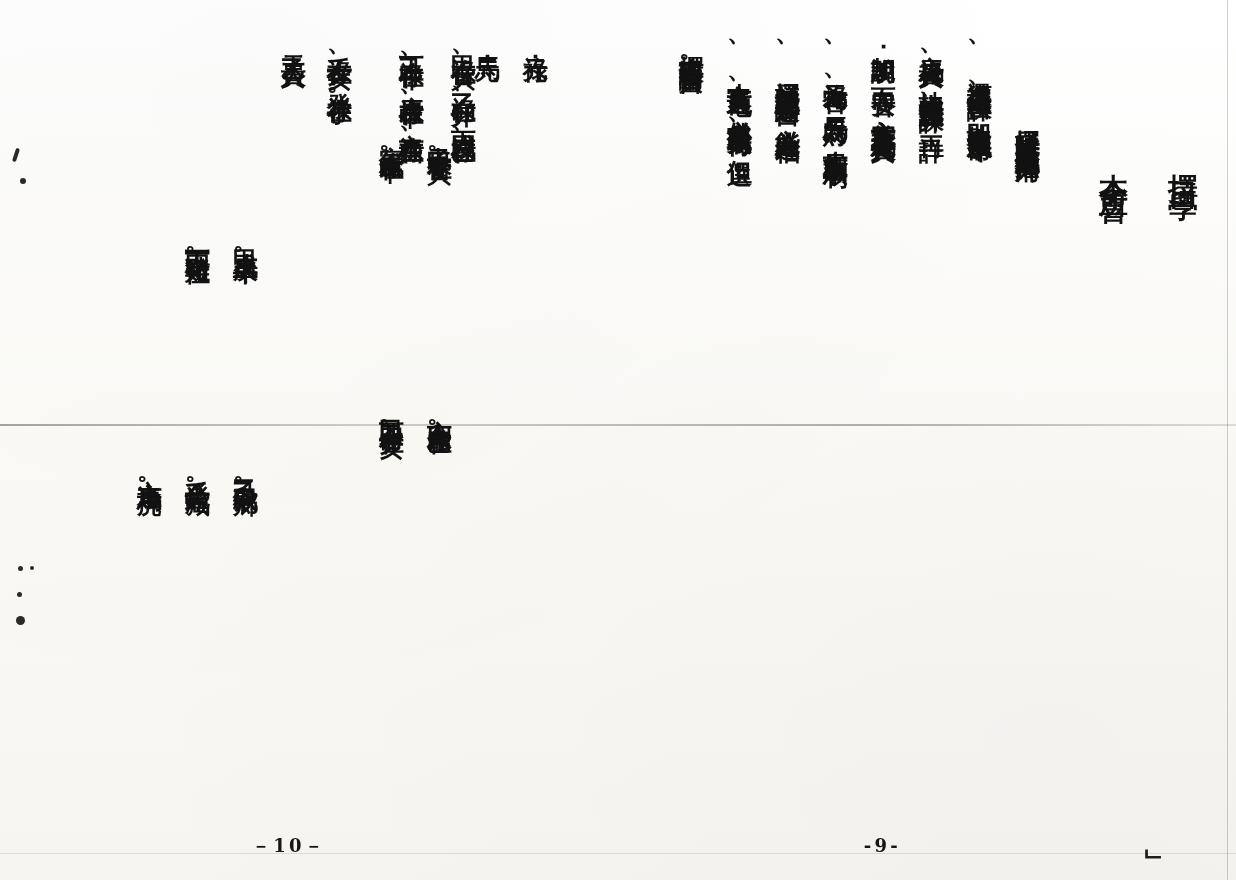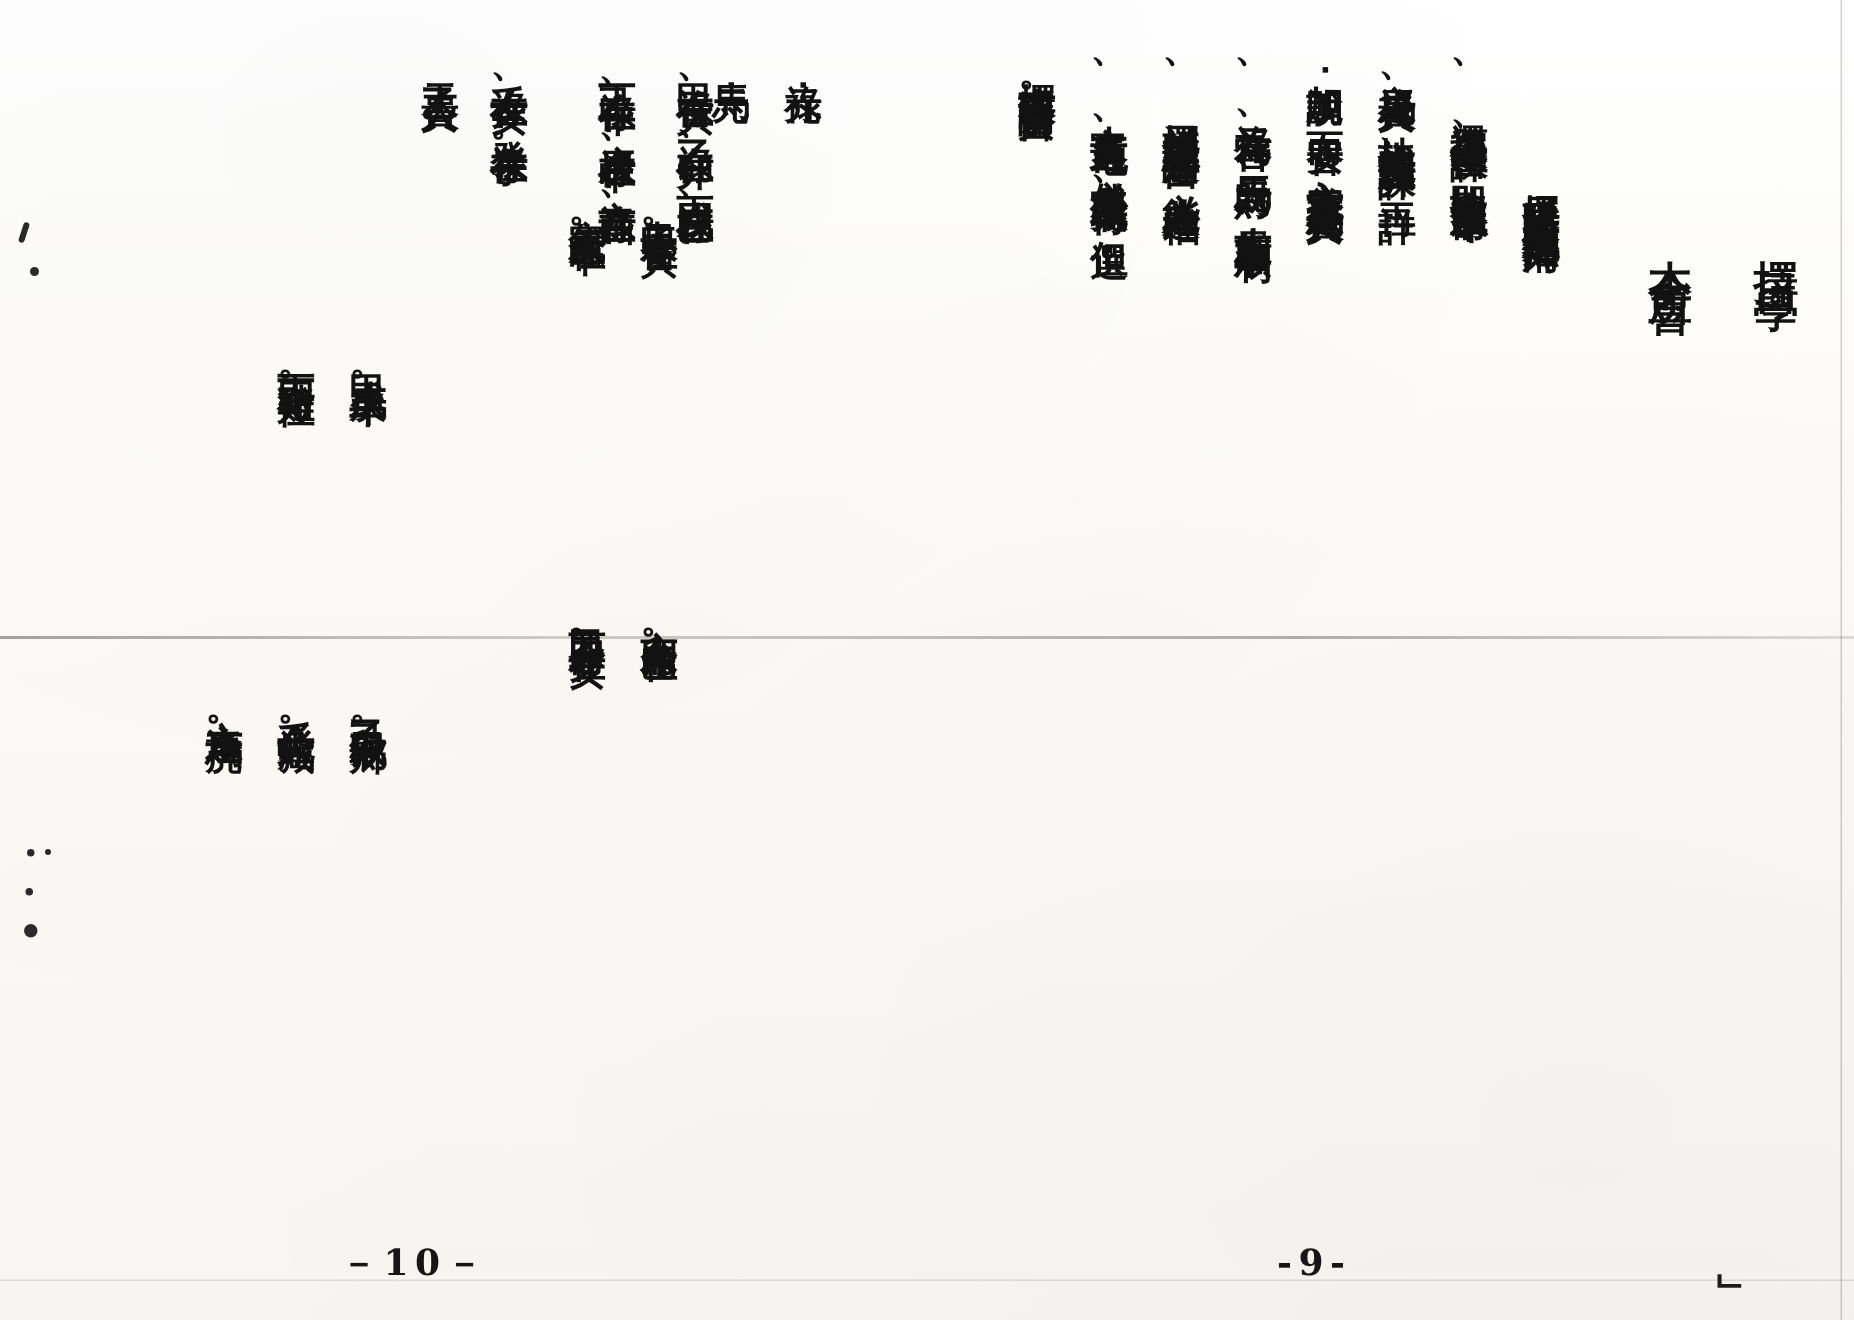--- a/index.html
+++ b/index.html
@@ -93,21 +93,21 @@
 
   
   .l1 { top: 36px;  right: 688px; font-size: 25px; }
   .l2 { top: 36px;  right: 760px; font-size: 25px; }
   .l3 { top: 36px;  right: 812px; font-size: 25px; }
   .l4 { top: 36px;  right: 884px; font-size: 25px; }
 
   .page-num {
     position: absolute;
     font-family: "DejaVu Serif", "Liberation Serif", serif;
-    font-size: 24px;
+    font-size: 18px;
     font-weight: 700;
     color: #161616;
     letter-spacing: 0.18em;
   }
   .page-num-right {
     right: 335px;
     bottom: 24px;
     writing-mode: horizontal-tb;
   }
   .page-num-left {

